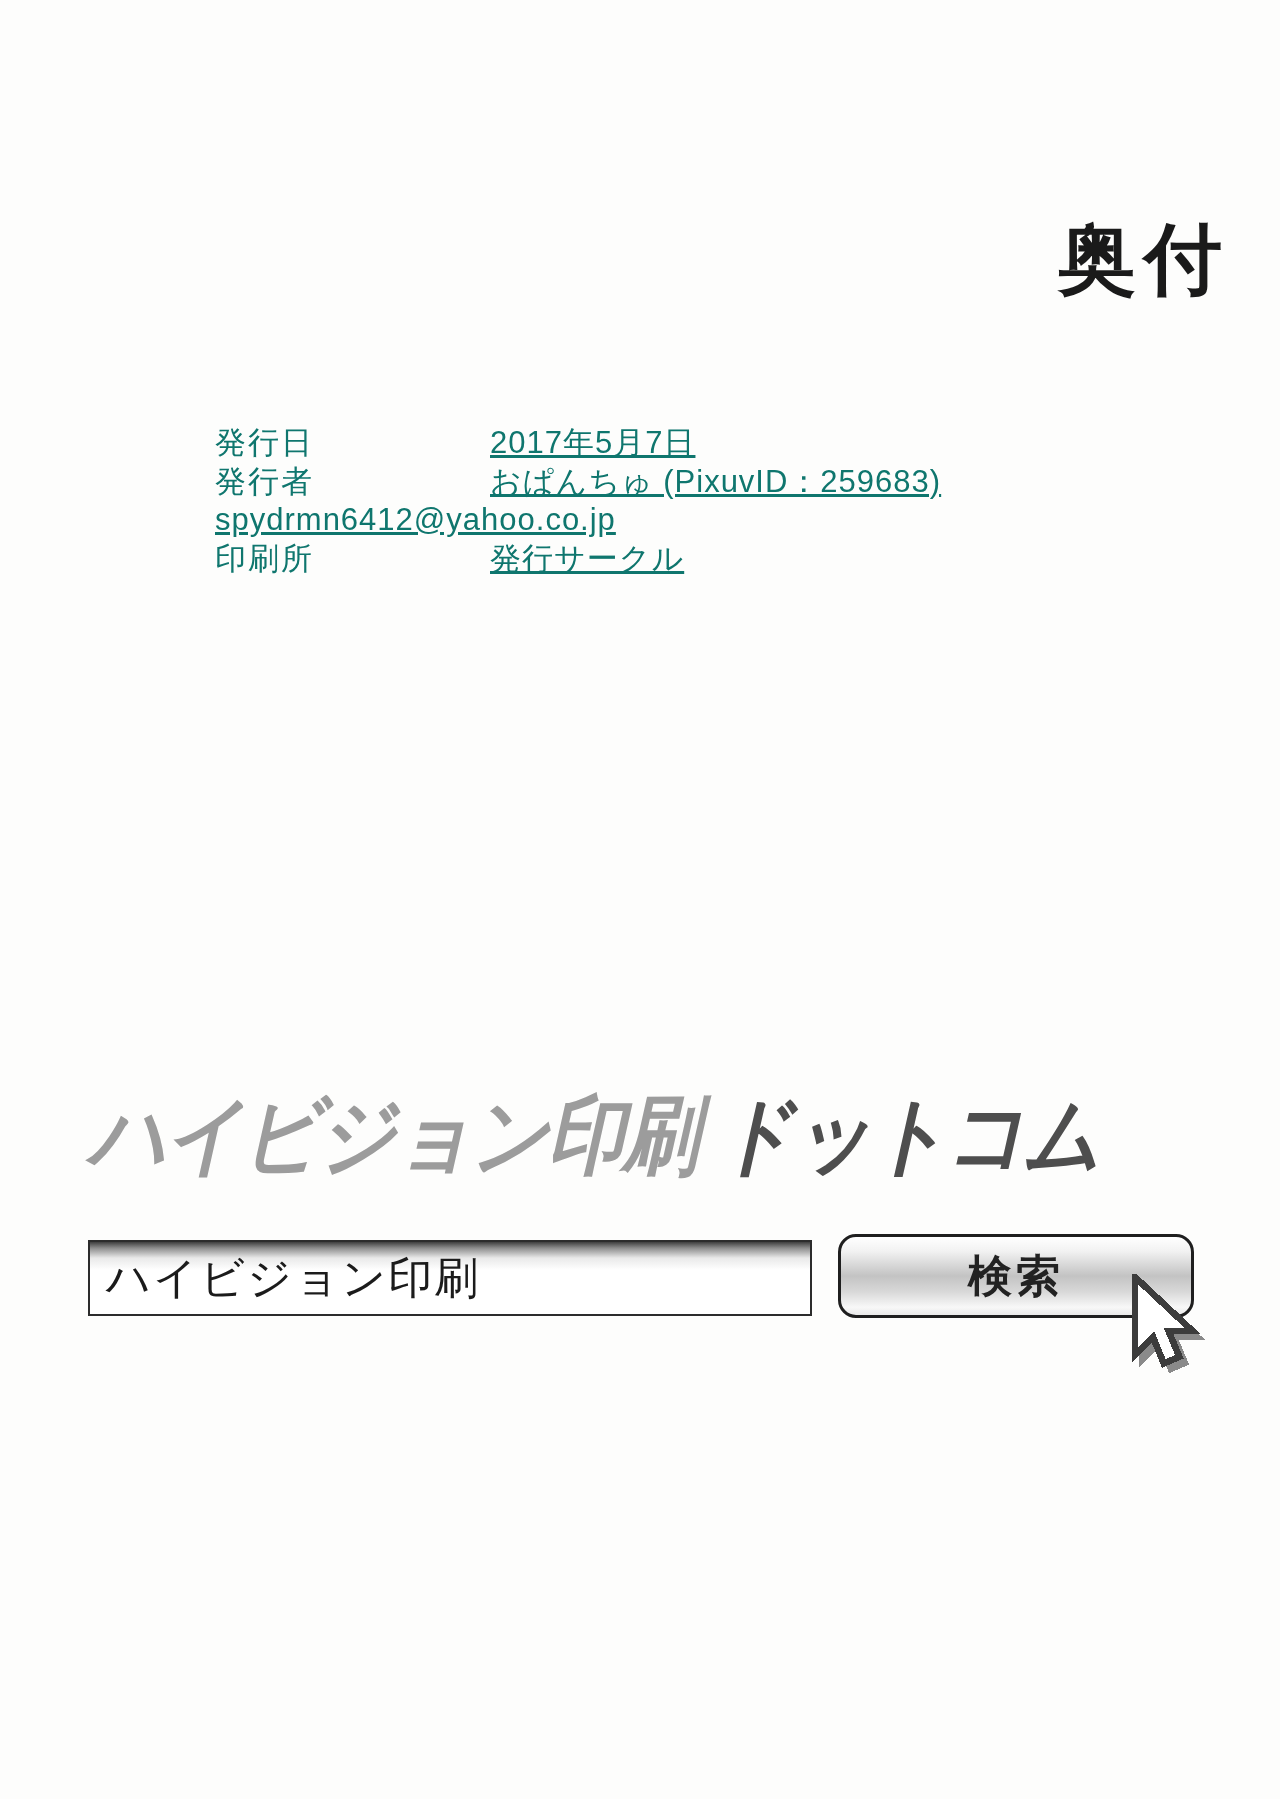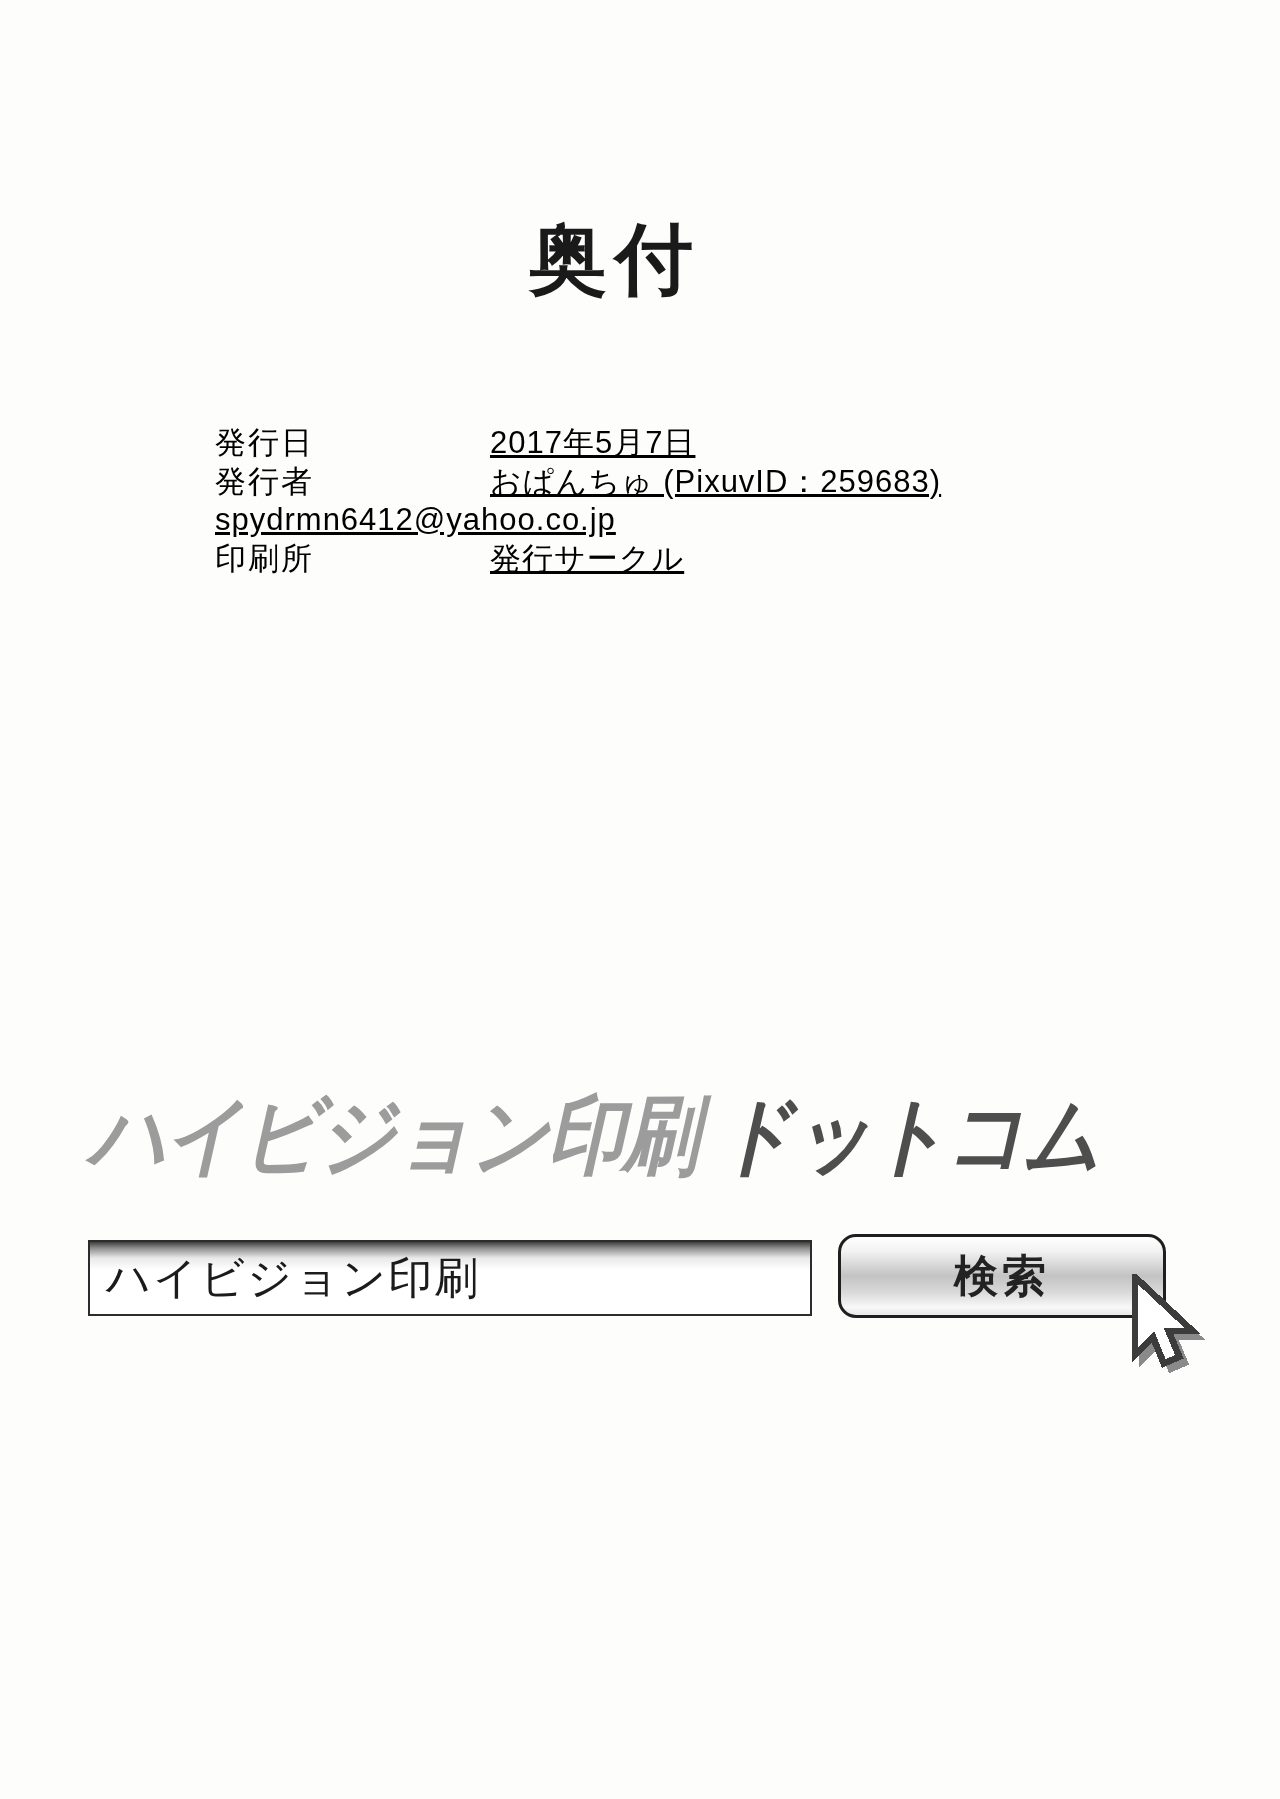--- a/index.html
+++ b/index.html
@@ -17,35 +17,35 @@
     color: #1c1c1c;
     overflow: hidden;
   }
 
   
   .doc-title {
     position: absolute;
     top: 208px;
     left: 0;
     width: 1230px;            
-    text-align: center;
+    text-align: right;
     font-size: 78px;
     font-weight: bold;
     letter-spacing: 8px;
     color: #1a1a1a;
   }
 
   
   .colophon {
     position: absolute;
     top: 424px;
     left: 215px;
     font-size: 31px;
     line-height: 38.5px;
-    color: #000000;
+    color: #0f766e;
   }
   .colophon-row { display: flex; }
   .colophon-label {
     width: 275px;
     flex: 0 0 275px;
     letter-spacing: 2px;
   }
   .colophon-value {
     white-space: pre;
     letter-spacing: 1px;
@@ -82,21 +82,21 @@
     align-items: center;
     padding-left: 16px;
     font-size: 44px;
     letter-spacing: 2px;
     color: #1b1b1b;
   }
   .search-button {
     position: absolute;
     top: 1234px;
     left: 838px;
-    width: 328px;
+    width: 356px;
     height: 84px;
     box-sizing: border-box;
     border: 3px solid #1f1f1f;
     border-radius: 18px;
     background: linear-gradient(180deg,
       #ffffff 0%, #f2f2f2 18%, #c3c3c3 50%, #d8d8d8 70%, #f8f8f8 90%, #e9e9e9 100%);
     display: flex;
     align-items: center;
     justify-content: center;
     font-size: 44px;

